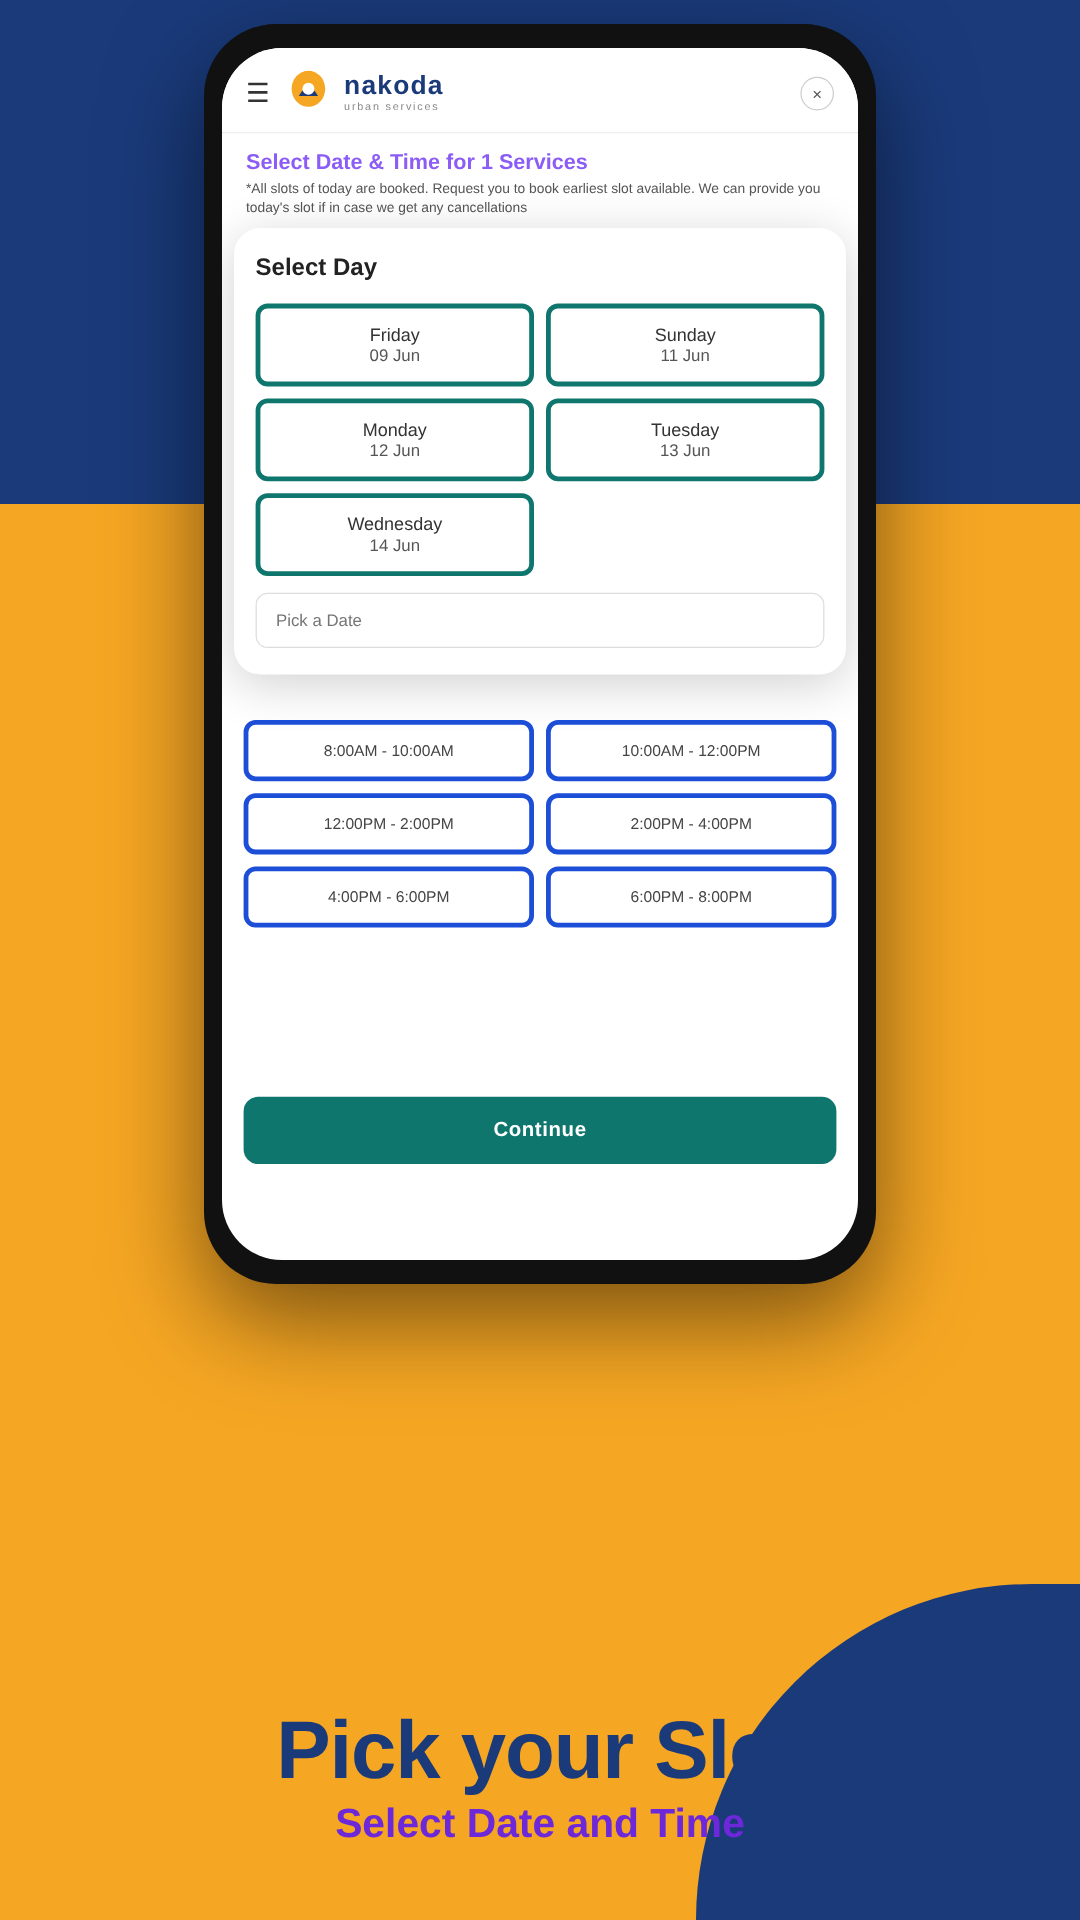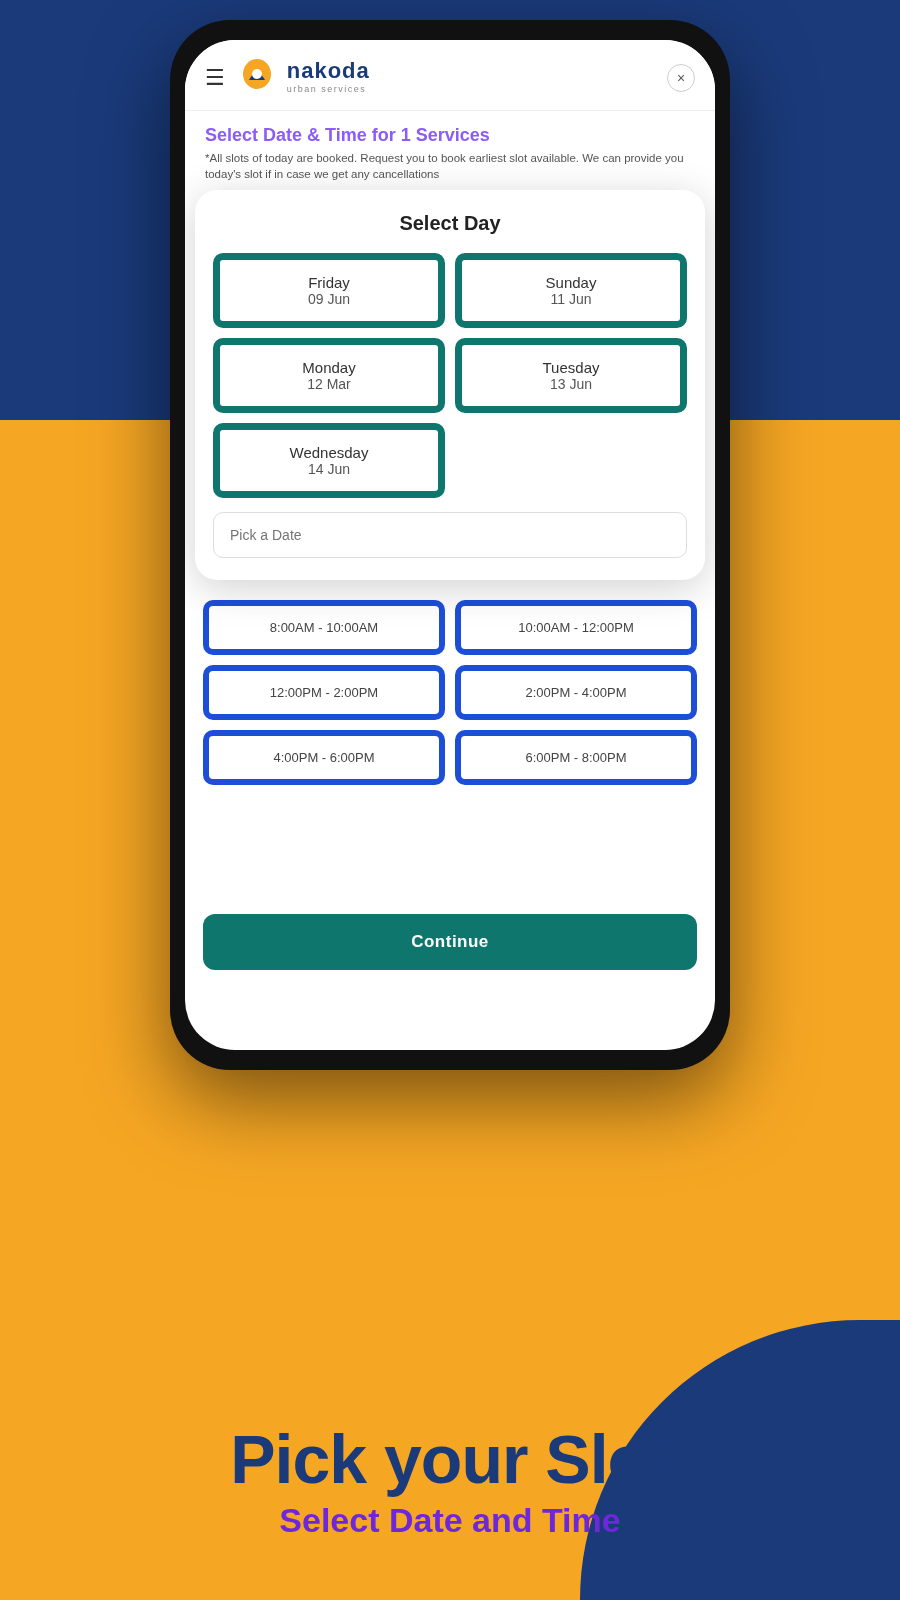--- a/index.html
+++ b/index.html
@@ -135,31 +135,30 @@
       background: #fff;
       border-radius: 22px;
       padding: 22px 18px 22px 18px;
       z-index: 20;
       box-shadow: 0 8px 40px rgba(0,0,0,0.18);
     }
     .select-day-title {
       font-size: 20px;
       font-weight: 700;
       color: #222;
-      text-align: center;
       margin-bottom: 18px;
     }
     .day-grid {
       display: grid;
       grid-template-columns: 1fr 1fr;
       gap: 10px;
       margin-bottom: 14px;
     }
     .day-cell {
-      border: 7px solid #0f766e;
+      border: 4px solid #0f766e;
       border-radius: 10px;
       padding: 14px 10px;
       text-align: center;
       cursor: pointer;
       background: #fff;
     }
     .day-name {
       font-size: 15px;
       font-weight: 500;
       color: #333;
@@ -189,21 +188,21 @@
       right: 0;
       padding: 0 18px;
     }
     .time-grid {
       display: grid;
       grid-template-columns: 1fr 1fr;
       gap: 10px;
       margin-bottom: 14px;
     }
     .time-cell {
-      border: 6px solid #1d4ed8;
+      border: 4px solid #1d4ed8;
       border-radius: 10px;
       padding: 14px 10px;
       text-align: center;
       cursor: pointer;
       background: #fff;
       font-size: 13px;
       color: #444;
     }
 
     
@@ -287,21 +286,21 @@
         <div class="day-cell">
           <span class="day-name">Friday</span>
           <span class="day-date">09 Jun</span>
         </div>
         <div class="day-cell">
           <span class="day-name">Sunday</span>
           <span class="day-date">11 Jun</span>
         </div>
         <div class="day-cell">
           <span class="day-name">Monday</span>
-          <span class="day-date">12 Mar</span>
+          <span class="day-date">12 Jun</span>
         </div>
         <div class="day-cell">
           <span class="day-name">Tuesday</span>
           <span class="day-date">13 Jun</span>
         </div>
         <div class="day-cell">
           <span class="day-name">Wednesday</span>
           <span class="day-date">14 Jun</span>
         </div>
       </div>

